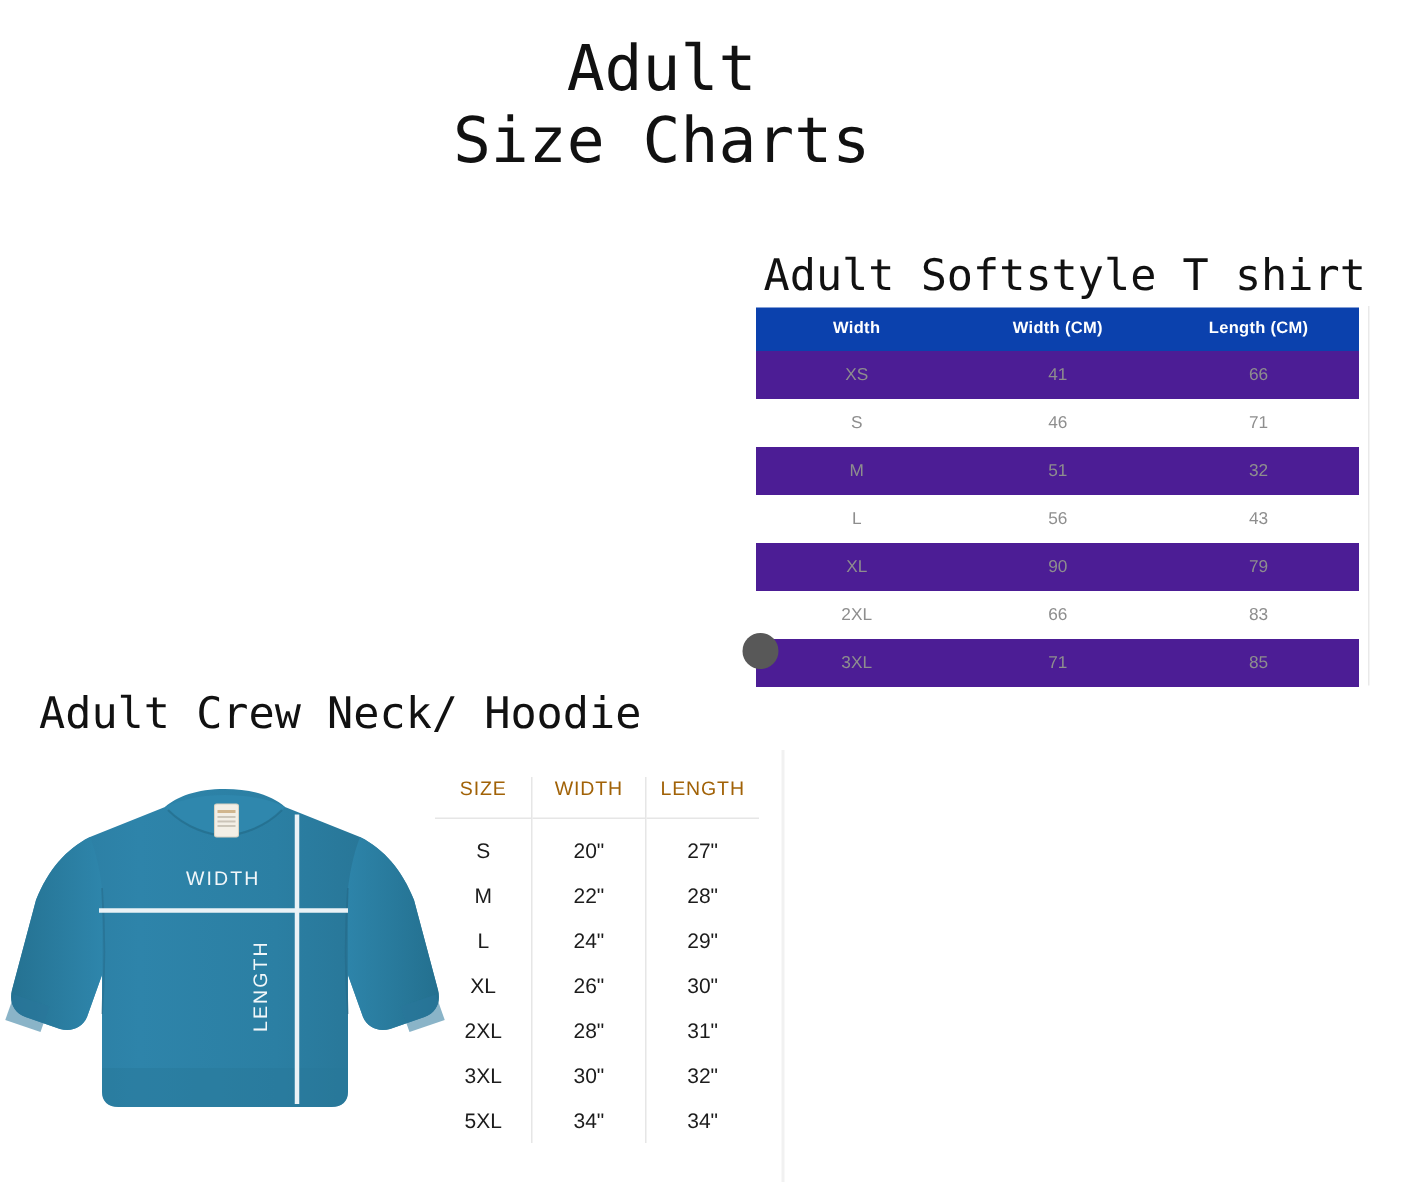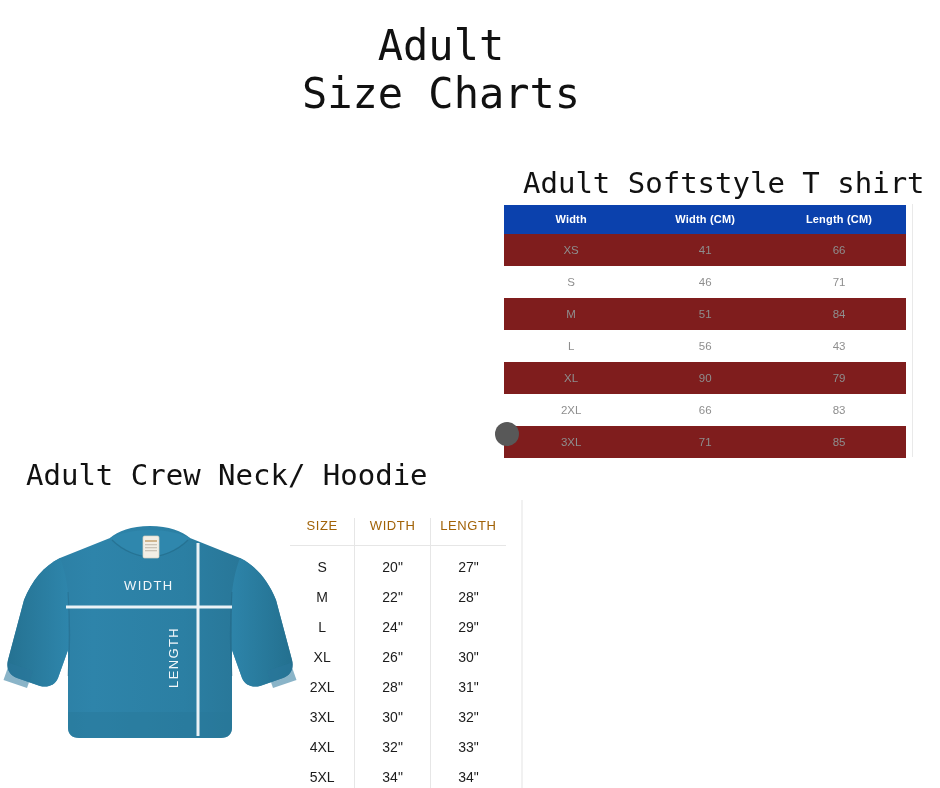--- a/index.html
+++ b/index.html
@@ -23,21 +23,21 @@
   }
 
   
   .sec-heading{
     position:absolute;
     font-family:"DejaVu Sans Mono","Liberation Mono",monospace;
     font-size:29px;
     color:#111111;
     white-space:nowrap;
   }
-  #heading-softstyle{ left:523px; top:166px; }
+  #heading-softstyle{ left:509px; top:166px; }
   #heading-crew{ left:14px; top:458px;margin-left:12px; }
 
   
   .t1-wrap{
     position:absolute;left:504px;top:205px;width:402px;
     background:#ffffff;
   }
   .t1{
     width:100%;border-collapse:collapse;table-layout:fixed;
   }
@@ -50,21 +50,21 @@
     text-align:center;
     letter-spacing:.2px;
   }
   .t1 td{
     font-size:11.5px;
     color:#8e8e8e;
     text-align:center;
     padding:10px 0 10px 0;
     background:#ffffff;
   }
-  .t1 tr.alt td{ background:#7f1d1d; }
+  .t1 tr.alt td{ background:#4c1d95; }
   .t1 col.c1{ width:33.4%; }
   .t1 col.c2{ width:33.3%; }
   .t1 col.c3{ width:33.3%; }
 
   
   .t1-right-rule{
     position:absolute;left:912px;top:204px;width:1px;height:253px;
     background:#e9e9e9;
   }
   
@@ -157,21 +157,21 @@
         <td>66</td>
       </tr>
       <tr>
         <td>S</td>
         <td>46</td>
         <td>71</td>
       </tr>
       <tr class="alt">
         <td>M</td>
         <td>51</td>
-        <td>84</td>
+        <td>32</td>
       </tr>
       <tr>
         <td>L</td>
         <td>56</td>
         <td>43</td>
       </tr>
       <tr class="alt">
         <td>XL</td>
         <td>90</td>
         <td>79</td>
@@ -338,24 +338,19 @@
         <td>2XL</td>
         <td class="div">28"</td>
         <td class="div">31"</td>
       </tr>
       <tr>
         <td>3XL</td>
         <td class="div">30"</td>
         <td class="div">32"</td>
       </tr>
       <tr>
-        <td>4XL</td>
-        <td class="div">32"</td>
-        <td class="div">33"</td>
-      </tr>
-      <tr>
         <td>5XL</td>
         <td class="div">34"</td>
         <td class="div">34"</td>
       </tr>
     </tbody>
   </table>
 </div>
 
 </body></html>

